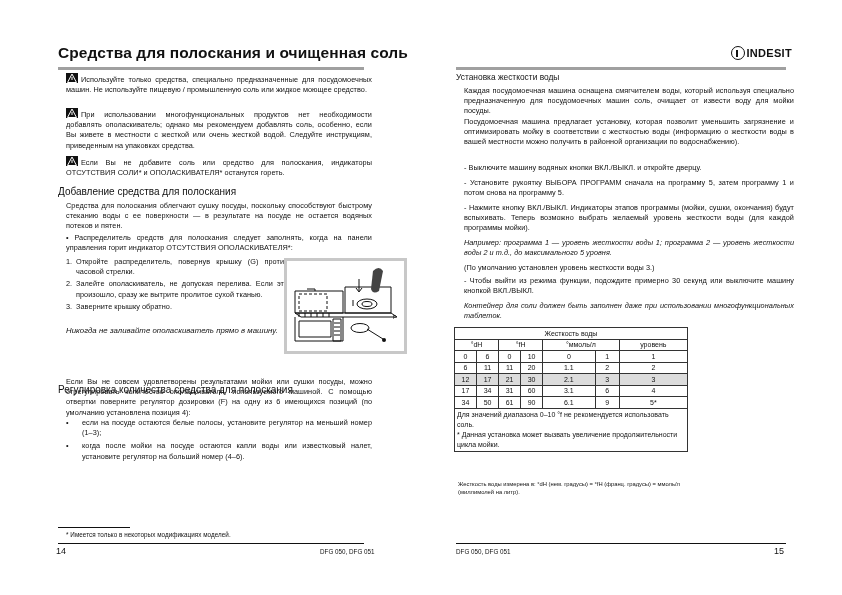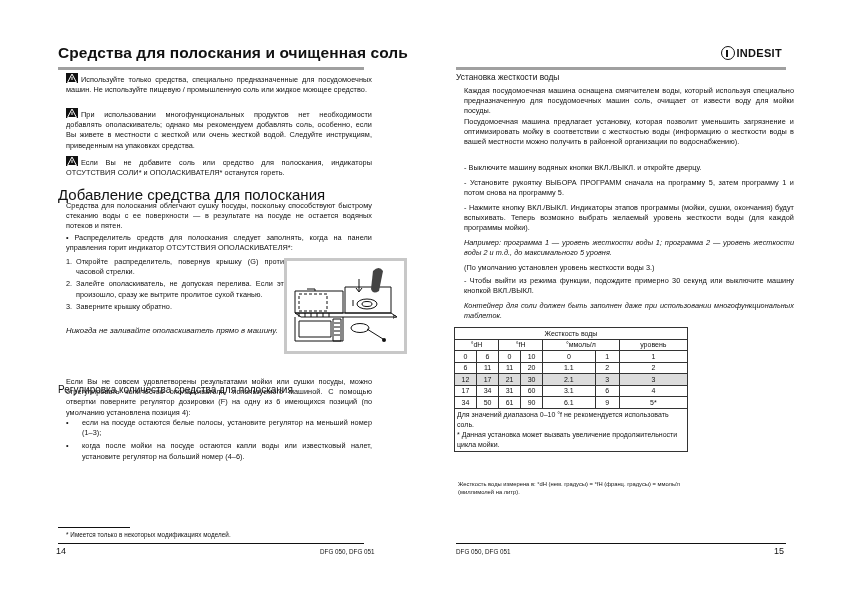--- a/index.html
+++ b/index.html
@@ -4,31 +4,31 @@
 <style>
   html, body { margin:0; padding:0; background:#fff; }
   body { width:842px; height:595px; position:relative; overflow:hidden;
          font-family:"Liberation Sans", sans-serif; color:#111; }
   .page { position:absolute; top:0; height:473px; }
   #left { left:0; width:421px; }
   #right { left:421px; width:421px; }
   .title { position:absolute; left:58px; top:44px; font-size:15.5px; font-weight:bold; letter-spacing:0.1px; }
   .hbar { position:absolute; height:3px; background:#a0a0a0; }
   .p { position:absolute; font-size:7.3px; line-height:10.2px; text-align:justify; letter-spacing:0.05px;margin-left:8px; }
-  .h2 { position:absolute; font-size:15px; }
+  .h2 { position:absolute; font-size:10px; }
   .warn { display:inline-block; width:12px; height:10px; background:#111; vertical-align:-1px; margin-right:3px; position:relative; }
   .warn svg { position:absolute; left:1px; top:0; }
   .it { font-style:italic; }
   .li { position:relative; padding-left:10px; }
   .li .num { position:absolute; left:0; top:0; }
   .fig { position:absolute; left:284px; top:258px; width:123px; height:96px; border:3px solid #c8c8c8; box-sizing:border-box; background:#fff; }
   .rule { position:absolute; height:1px; background:#111; }
   .footnum { position:absolute; font-size:9px; }
   .model { position:absolute; font-size:6.3px; }
-  .logo { position:absolute; right:60px; top:46px; font-size:11px; font-weight:bold; letter-spacing:0.3px; display:flex; align-items:center; gap:2px; }
+  .logo { position:absolute; right:50px; top:46px; font-size:11px; font-weight:bold; letter-spacing:0.3px; display:flex; align-items:center; gap:2px; }
   .logo .ring { width:14px; height:14px; border:1.4px solid #111; border-radius:50%; box-sizing:border-box; position:relative; }
   .logo .ring::after { content:""; position:absolute; left:4.5px; top:2.5px; width:2px; height:7px; background:#111; }
   table.hard { position:absolute; left:454px; top:327px; width:234px; border-collapse:collapse; font-size:7px; }
   table.hard td { border:1px solid #333; text-align:center; height:10.5px; padding:0; }
   table.hard tr.hl td { background:#dcdcdc; }
   table.hard td.note { text-align:left; padding:1px 2px; line-height:10px; }
   .small { position:absolute; font-size:5.8px; line-height:8px; }
 </style>
 </head>
 <body>

